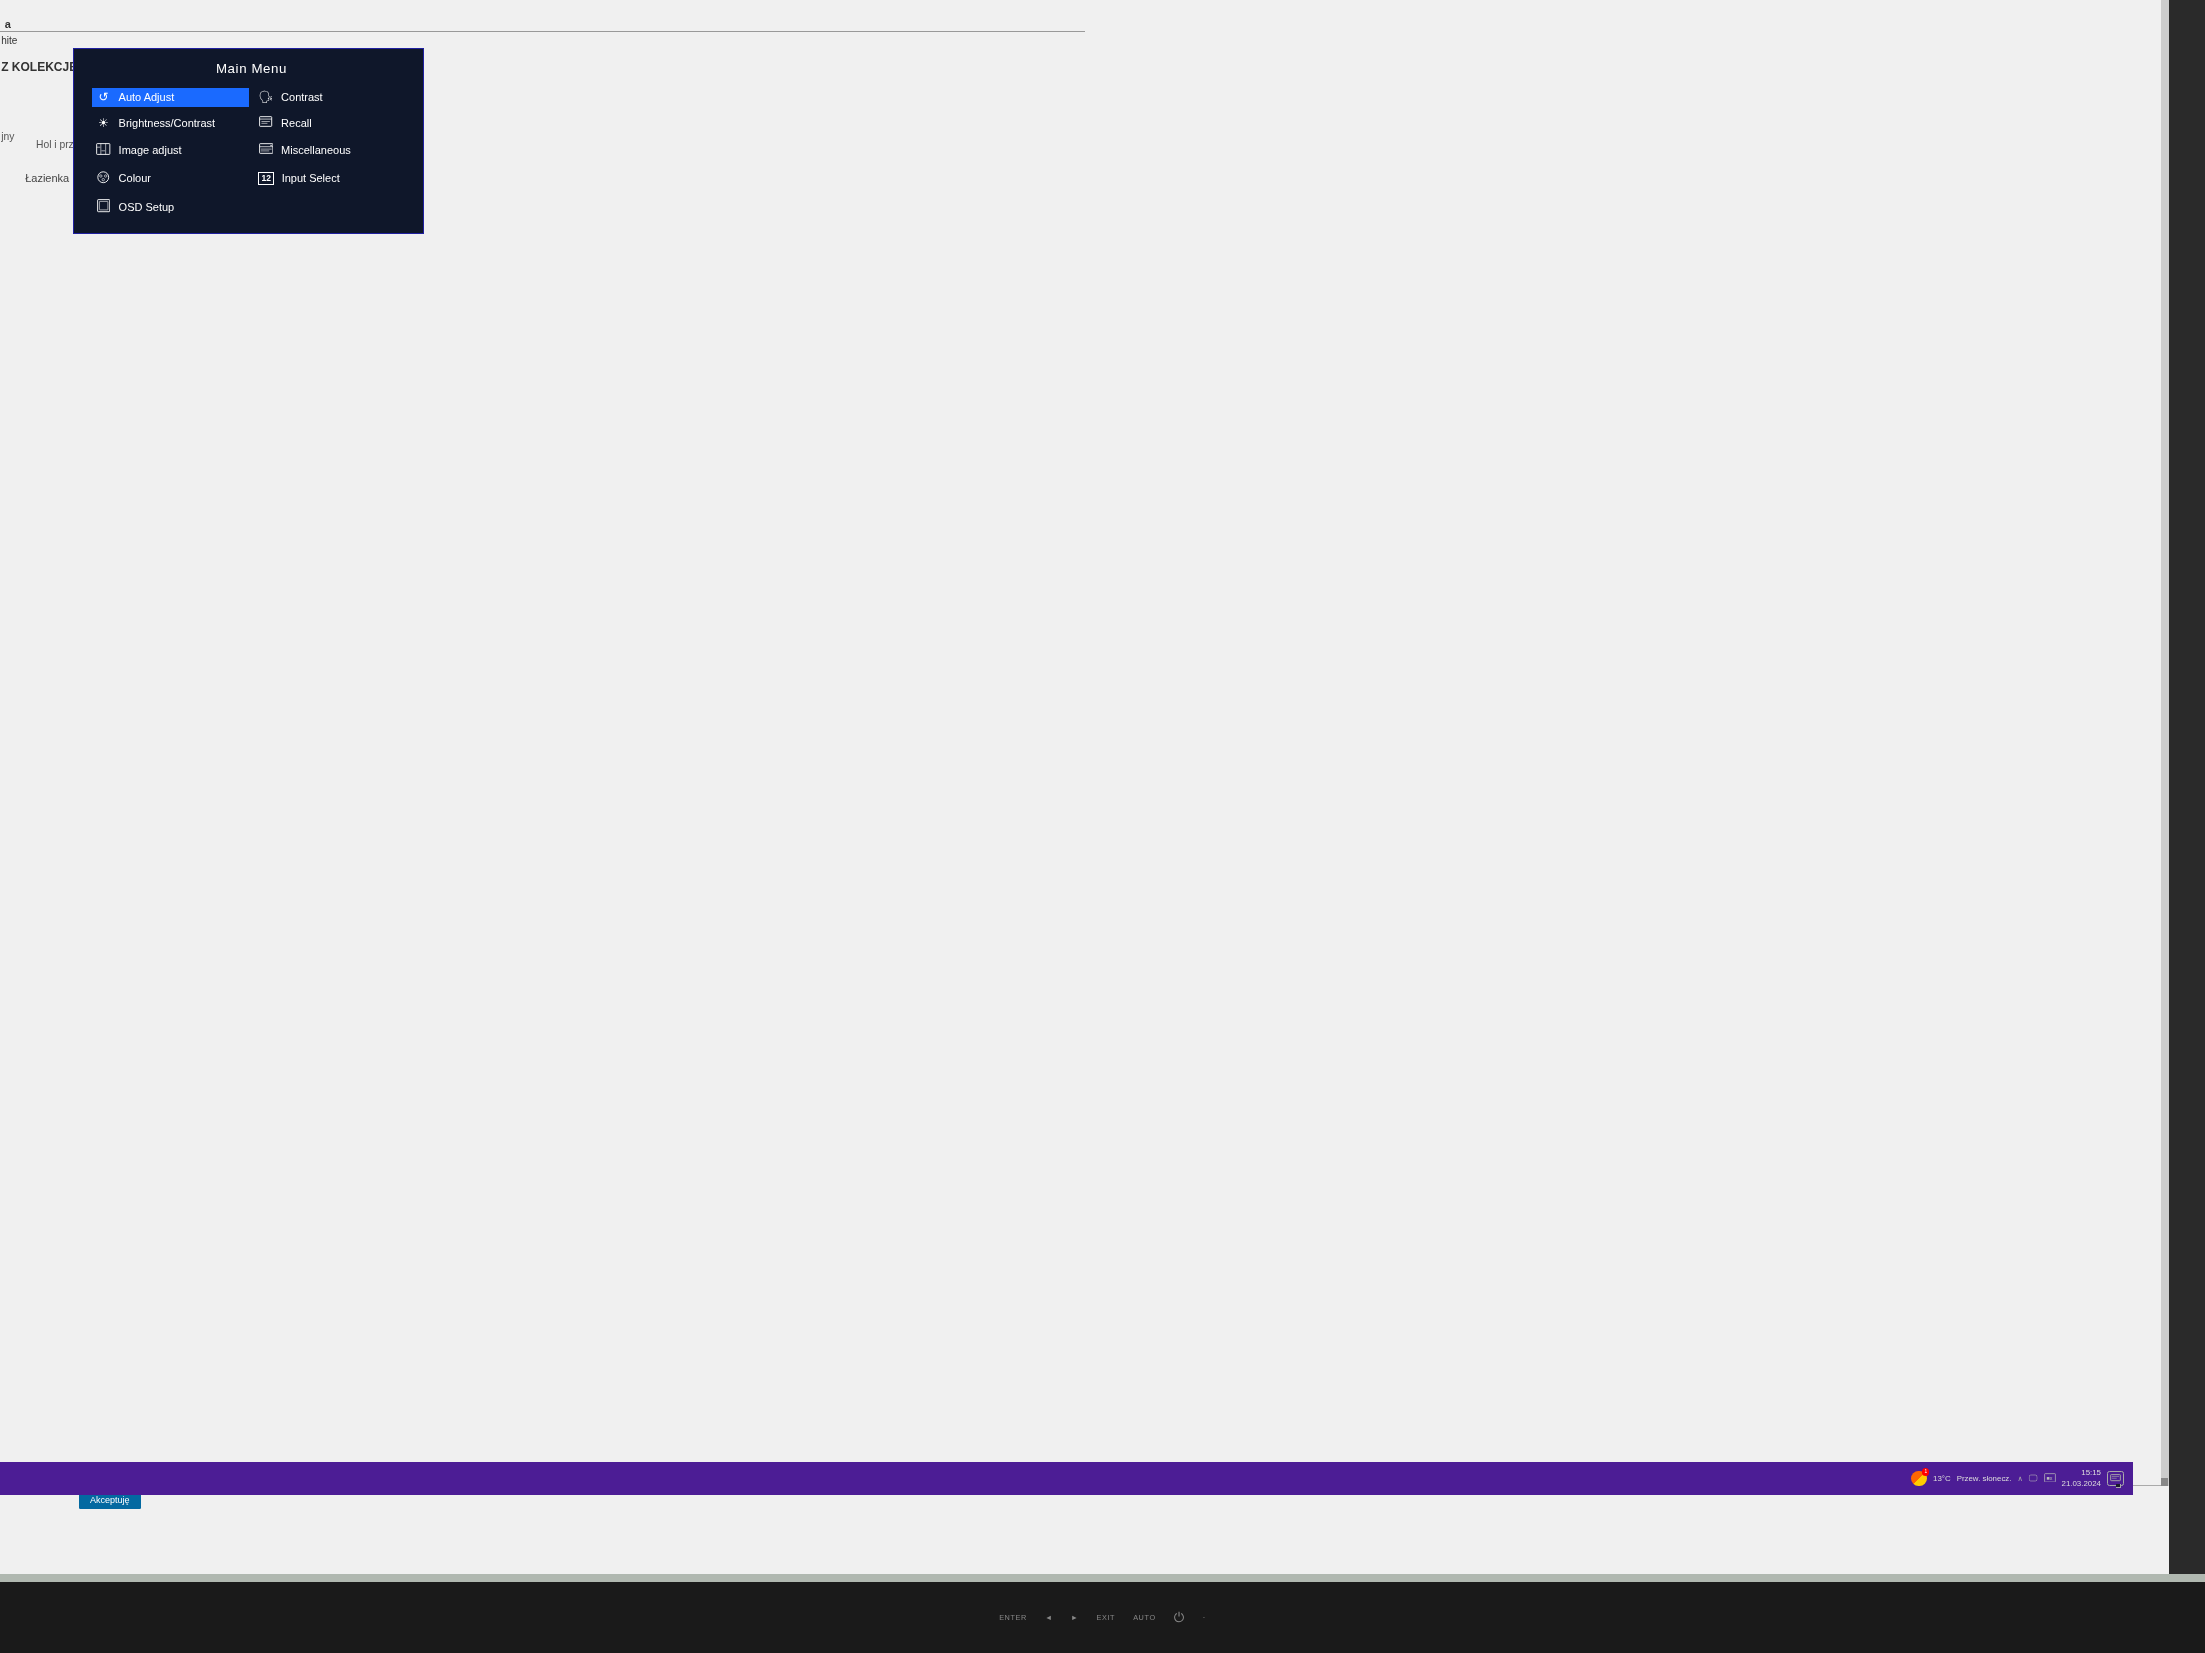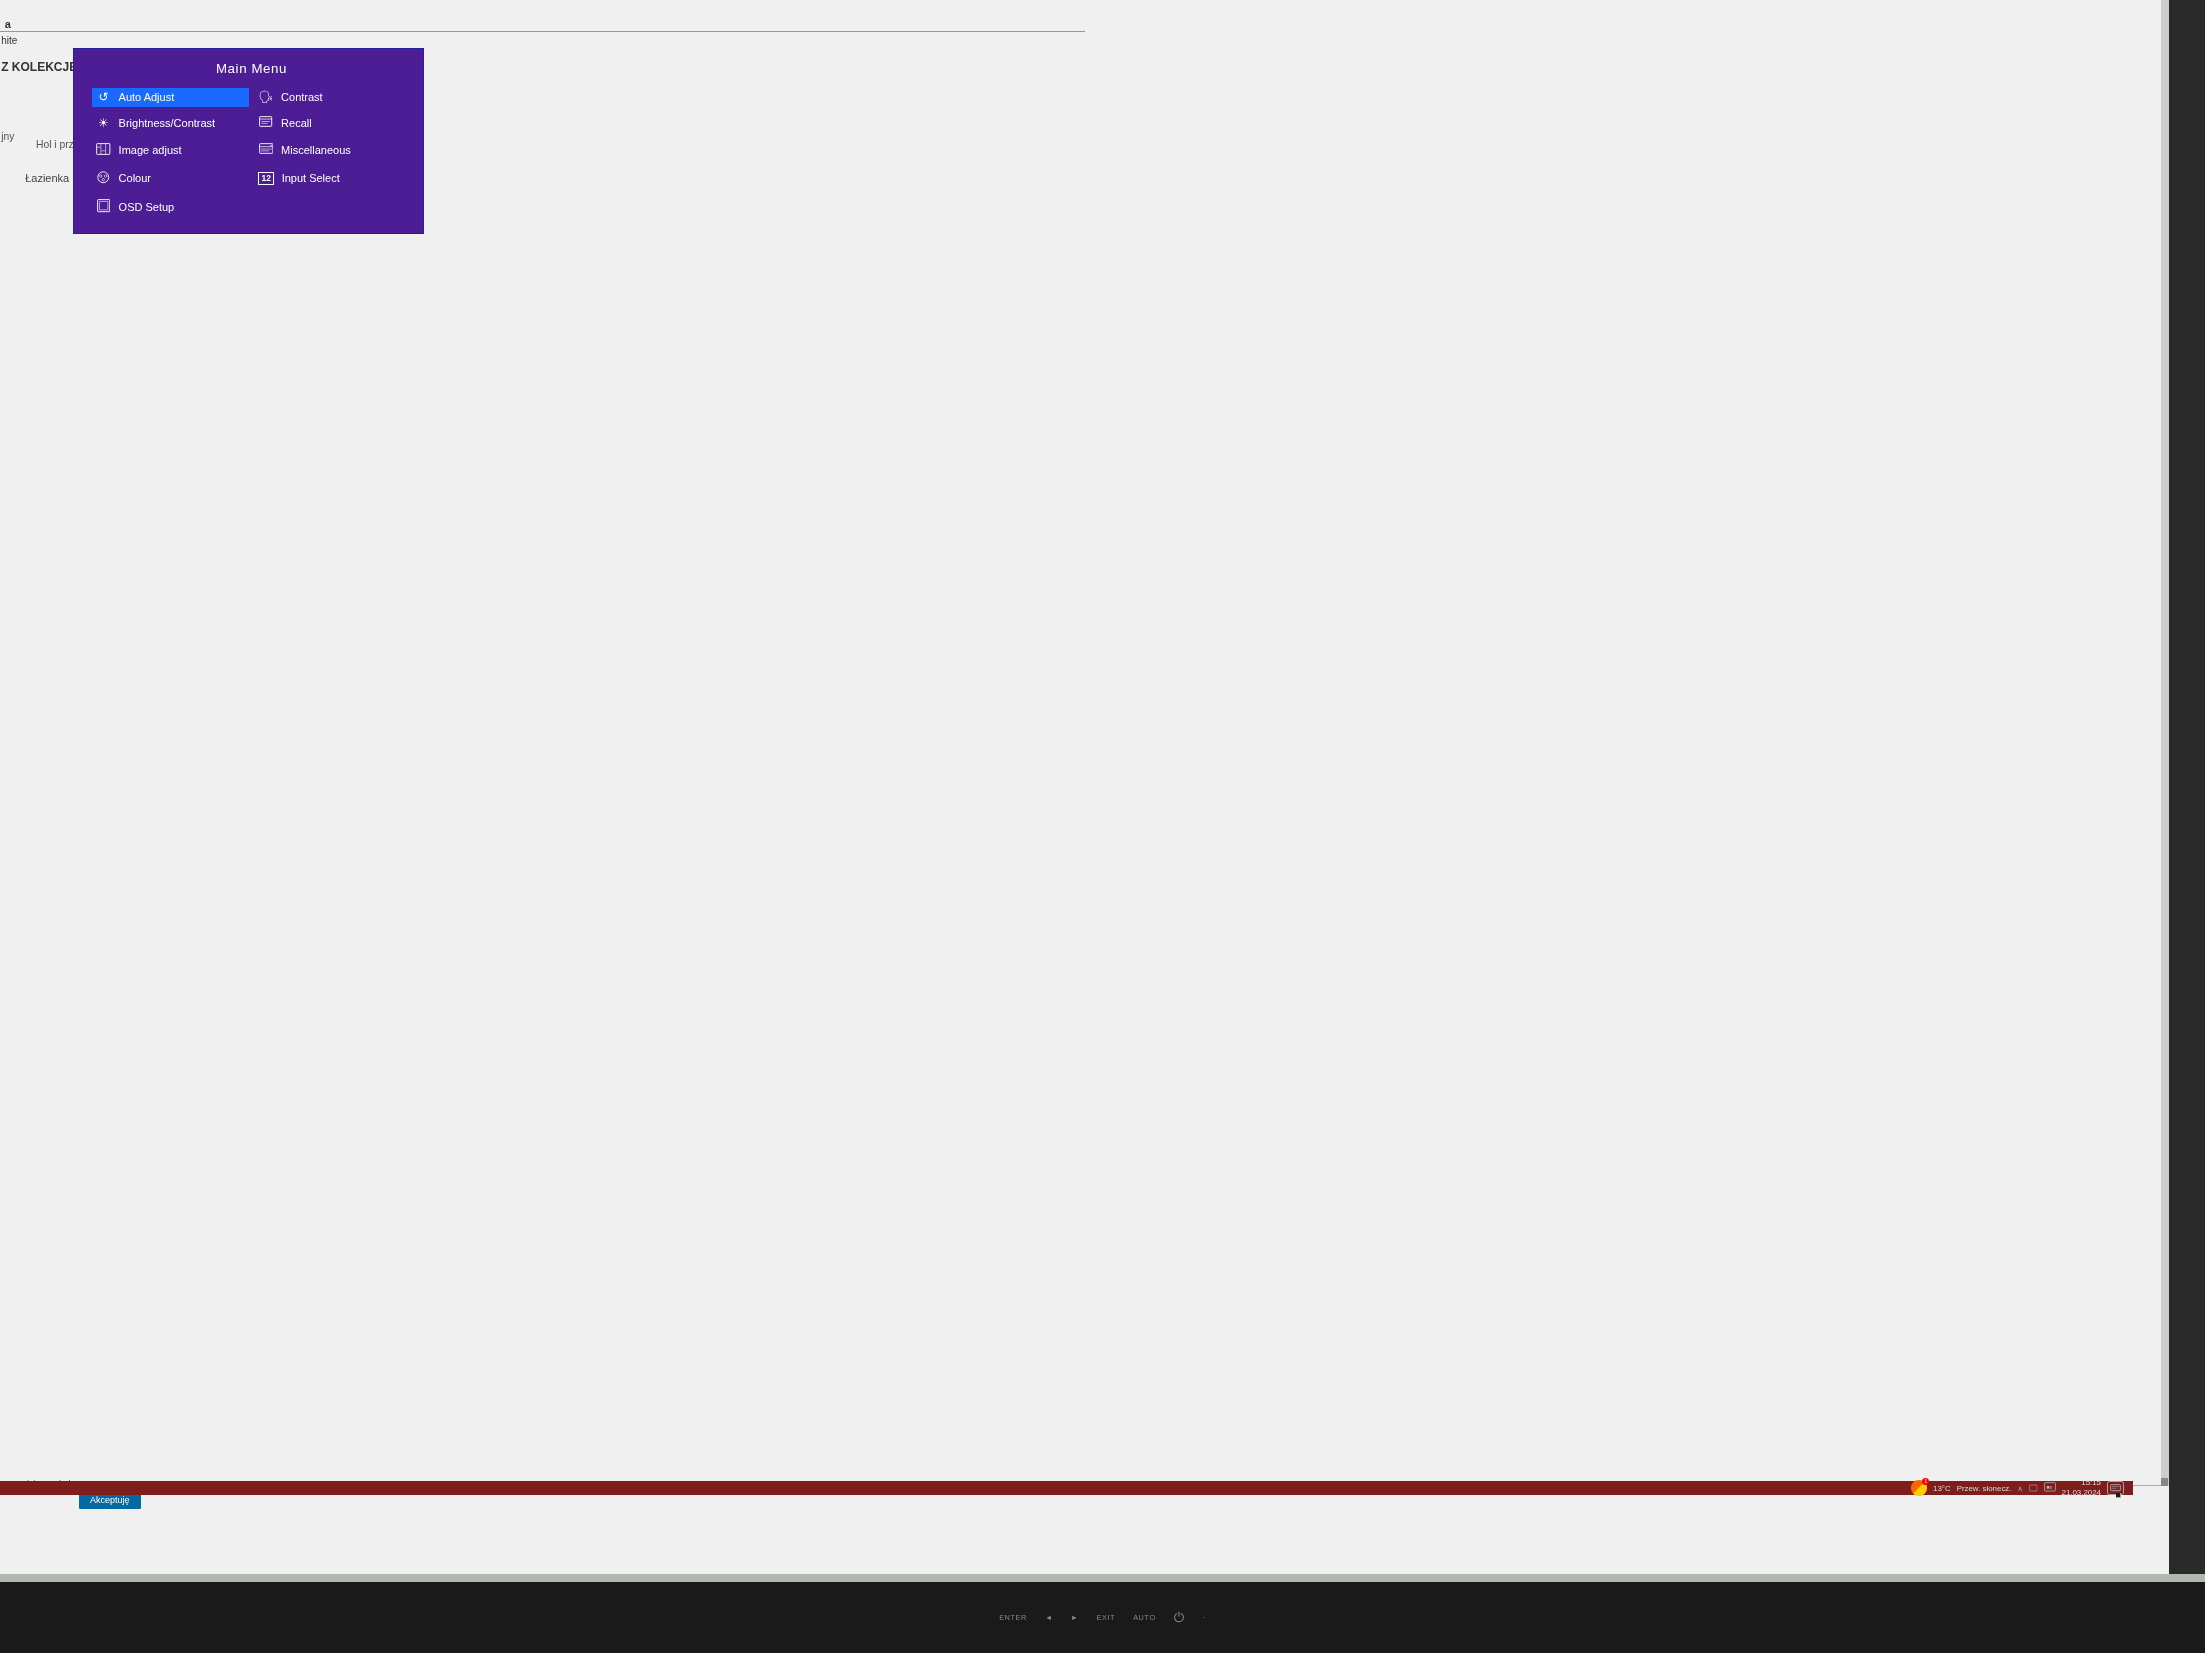--- a/index.html
+++ b/index.html
@@ -145,21 +145,21 @@
       height: 8.5px;
       background: #888;
     }
 
     
     .osd-menu {
       position: absolute;
       top: 48px;
       left: 73px;
       width: 351px;
-      background: #4c1d95;
+      background: #0f172a;
       border: 1.2px solid #2020a0;
       padding: 12px 12px 15px 18px;
     }
 
     .osd-title {
       color: #ffffff;
       font-size: 13.3px;
       text-align: center;
       margin-bottom: 12px;
       font-weight: normal;
@@ -203,22 +203,22 @@
       font-size: 11px;
       white-space: nowrap;
     }
 
     
     .win-taskbar {
       position: absolute;
       bottom: 79px;
       left: 0;
       right: 36px;
-      height: 14px;
-      background: #7f1d1d;
+      height: 33px;
+      background: #4c1d95;
       display: flex;
       align-items: center;
       padding: 0 9px;
       gap: 7.3px;
     }
 
     .weather-icon {
       width: 15.7px;
       height: 15.7px;
       border-radius: 50%;

